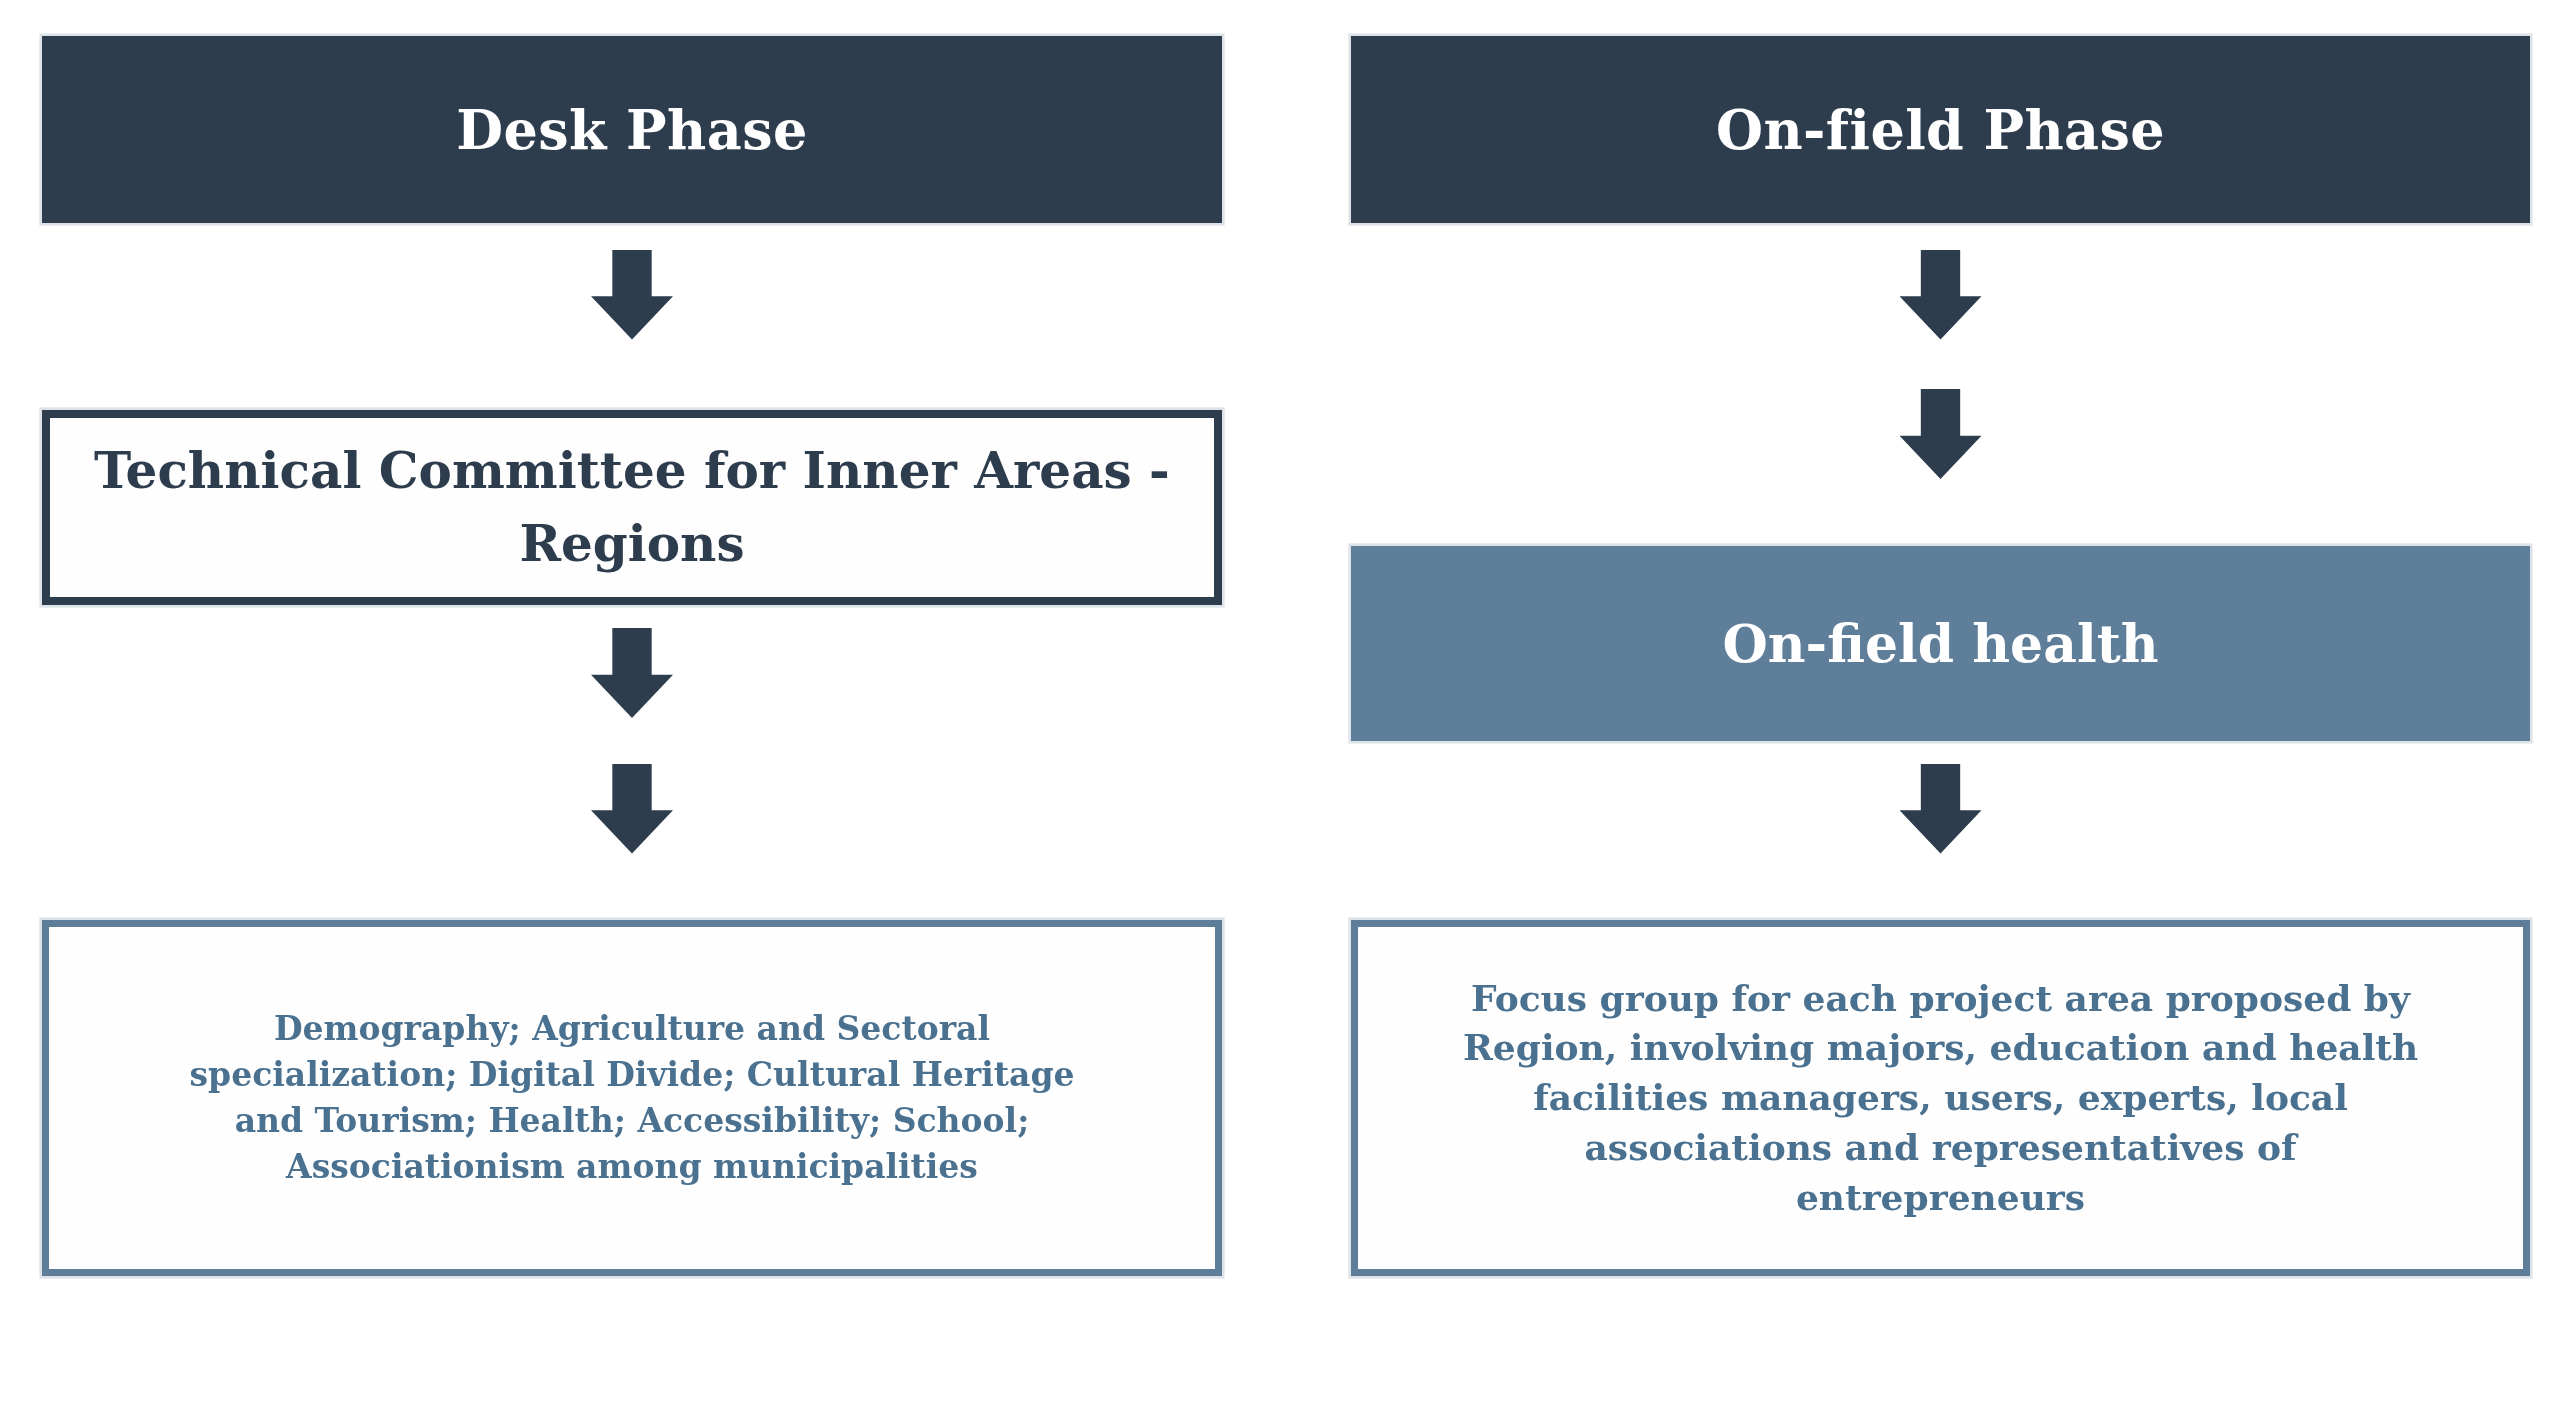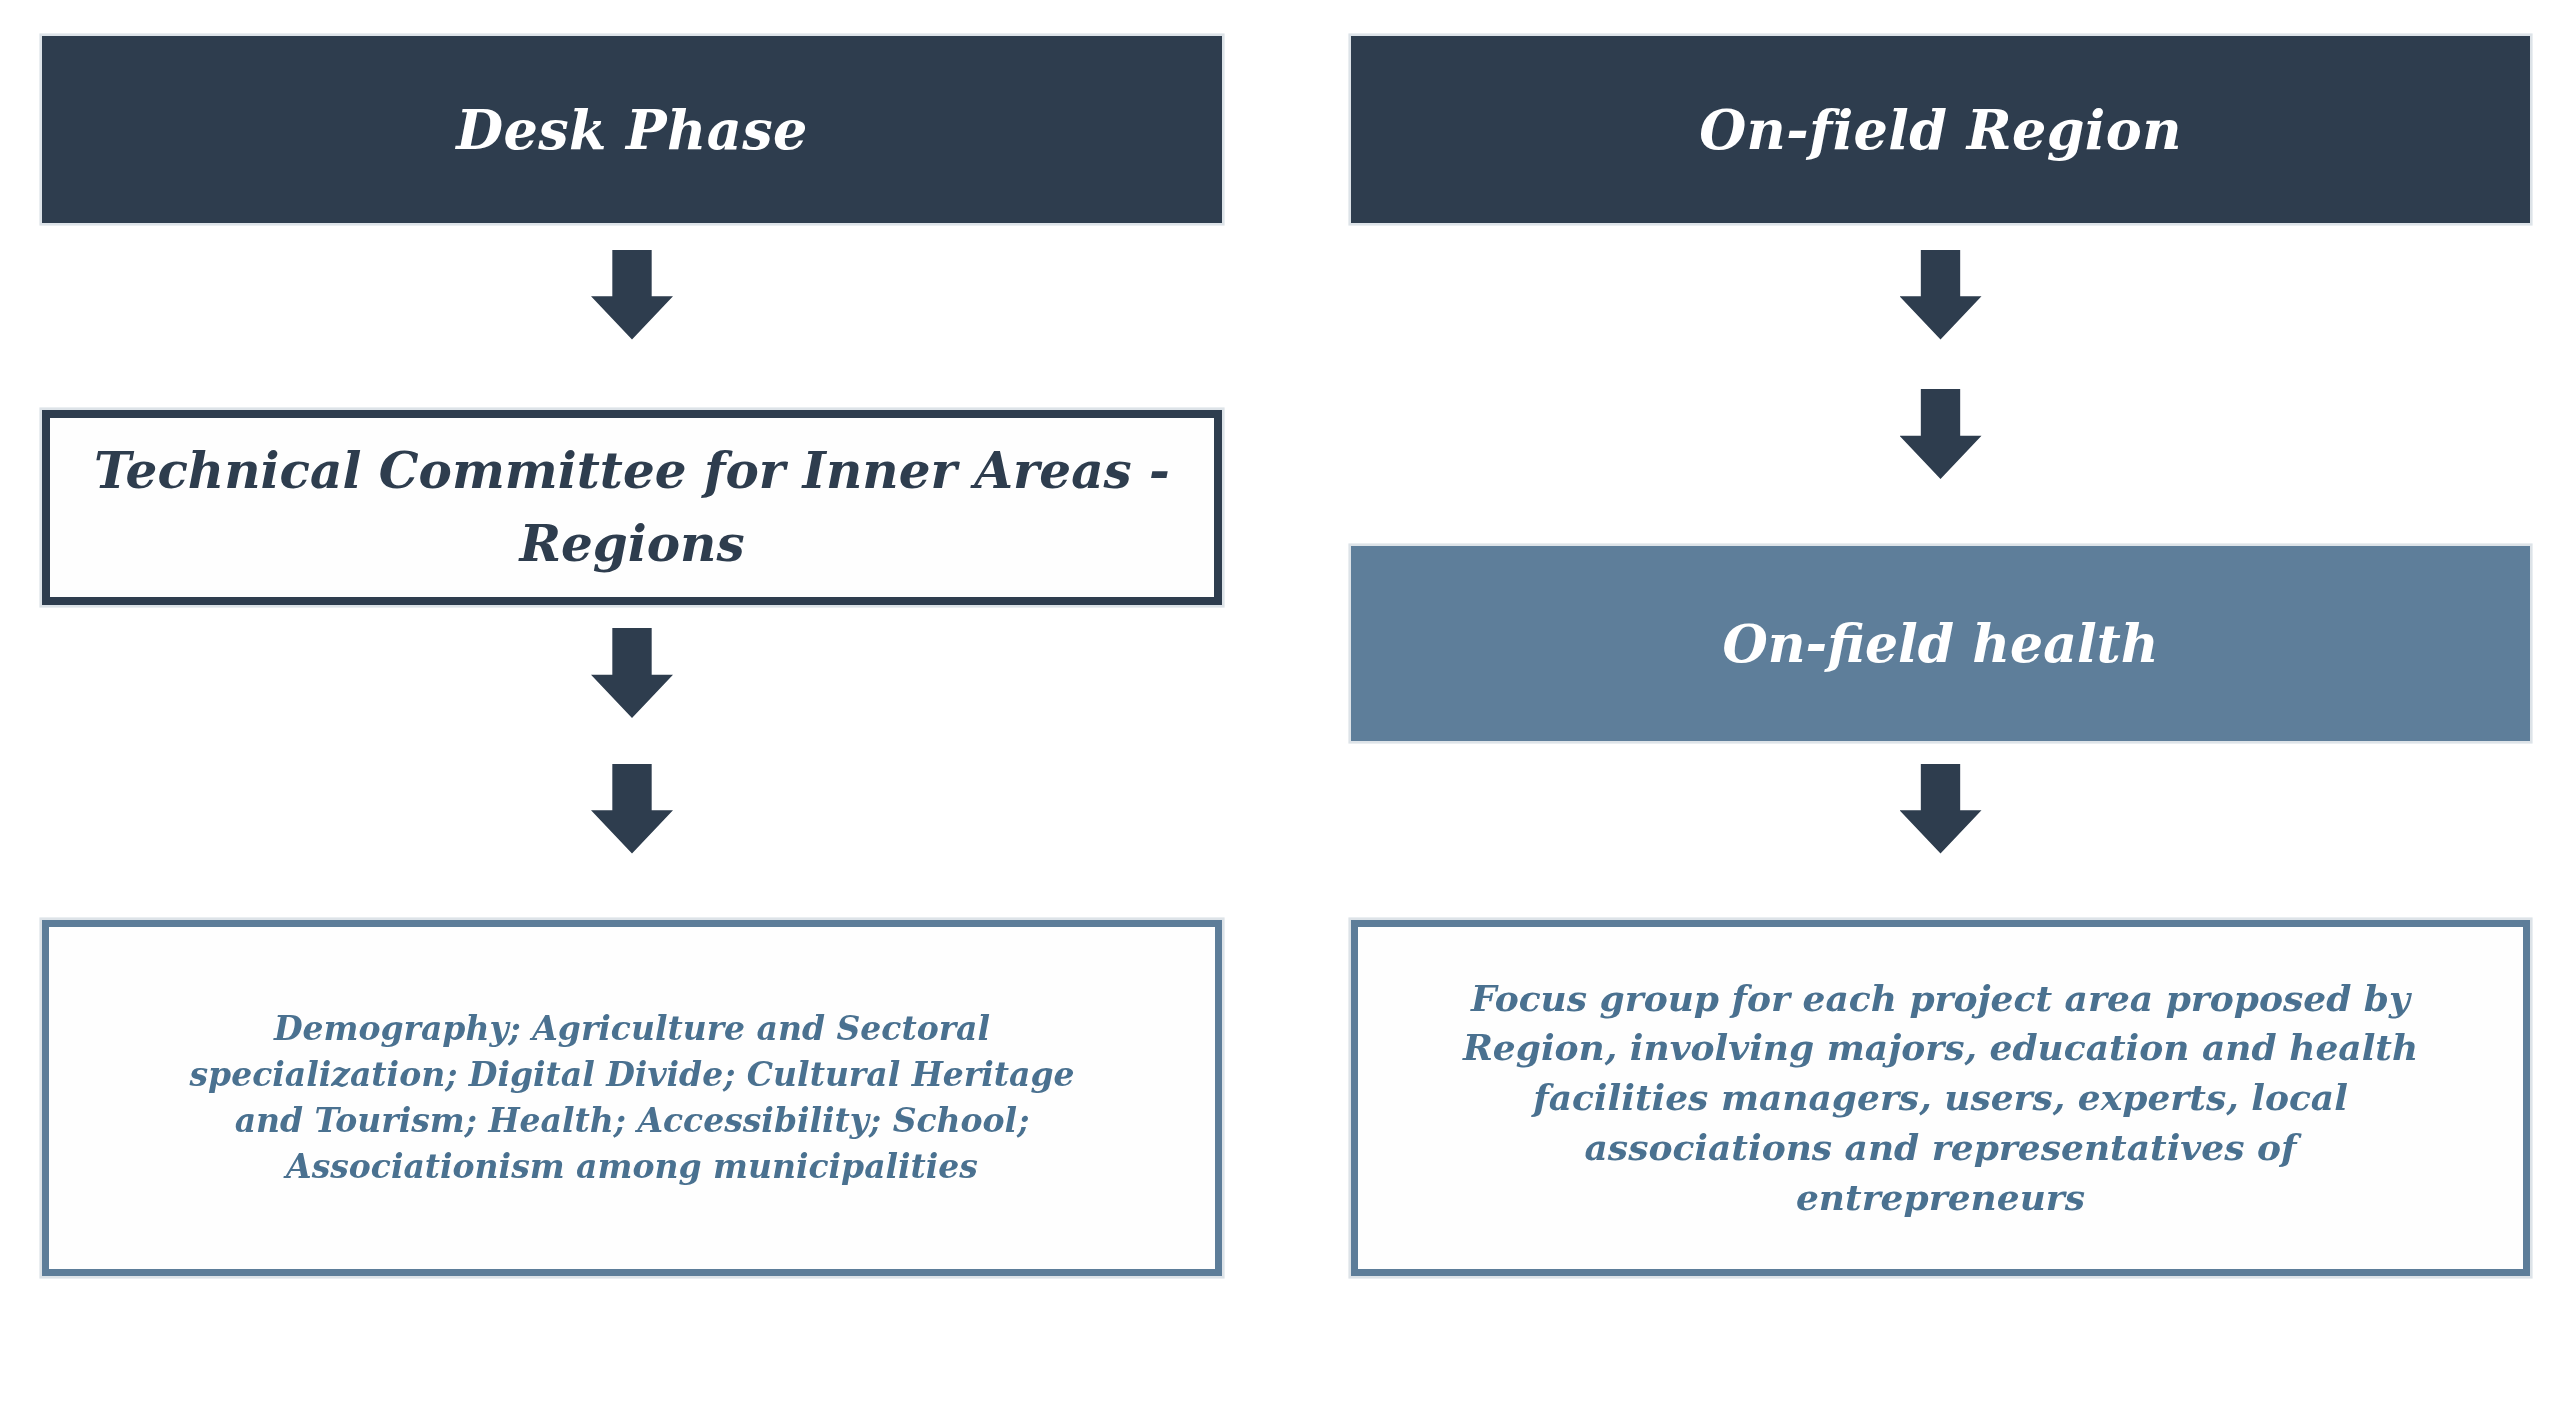--- a/index.html
+++ b/index.html
@@ -7,21 +7,20 @@
     padding: 0;
     background: #ffffff;
   }
   .canvas {
     position: relative;
     width: 2576px;
     height: 1427px;
     background: #ffffff;
     font-family: "DejaVu Serif", "Liberation Serif", serif;
     overflow: hidden;
-    font-style: italic;
   }
   .col {
     position: absolute;
     top: 0;
     display: flex;
     flex-direction: column;
     align-items: stretch;
   }
   .col-left  { left: 42px;   width: 1180px; }
   .col-right { left: 1351px; width: 1179px; }
@@ -111,21 +110,21 @@
       <div class="arrow-down"></div>
     </div>
 
     <div class="box box-outline-slate">Demography; Agriculture and Sectoral
 specialization; Digital Divide; Cultural Heritage
 and Tourism; Health; Accessibility; School;
 Associationism among municipalities</div>
   </div>
 
   <div class="col col-right">
-    <div class="box box-header">On-field Region</div>
+    <div class="box box-header">On-field Phase</div>
 
     <div class="connector connector-1">
       <div class="arrow-down"></div>
     </div>
 
 
     <div class="connector connector-2">
       <div class="arrow-down"></div>
     </div>
 

